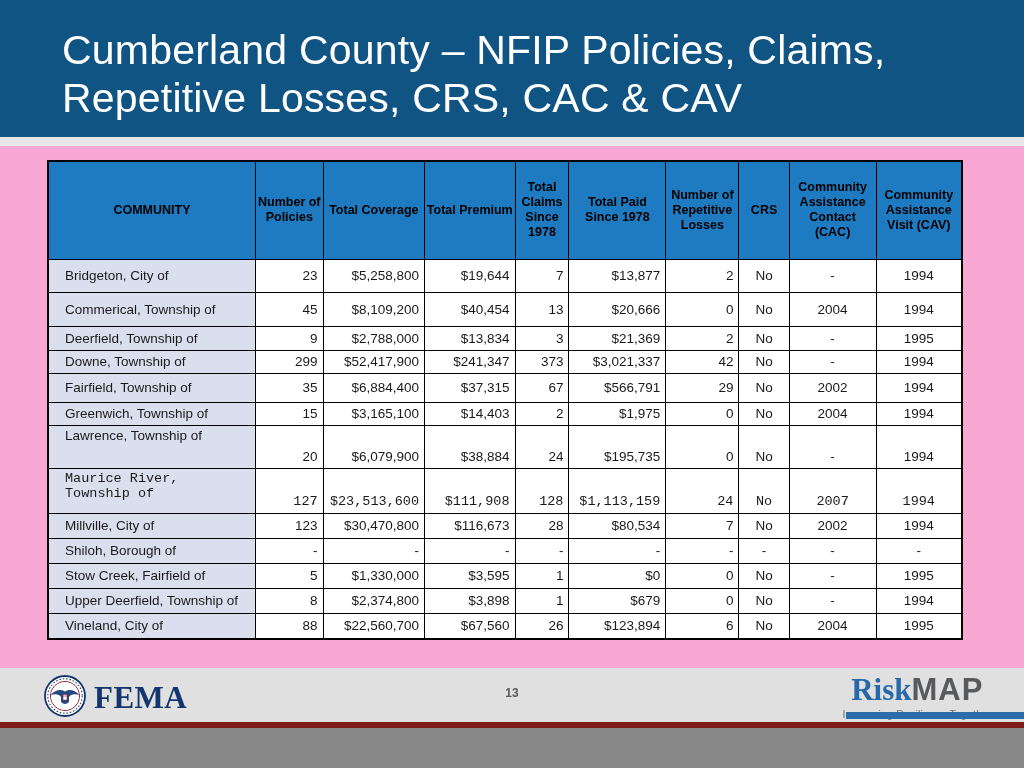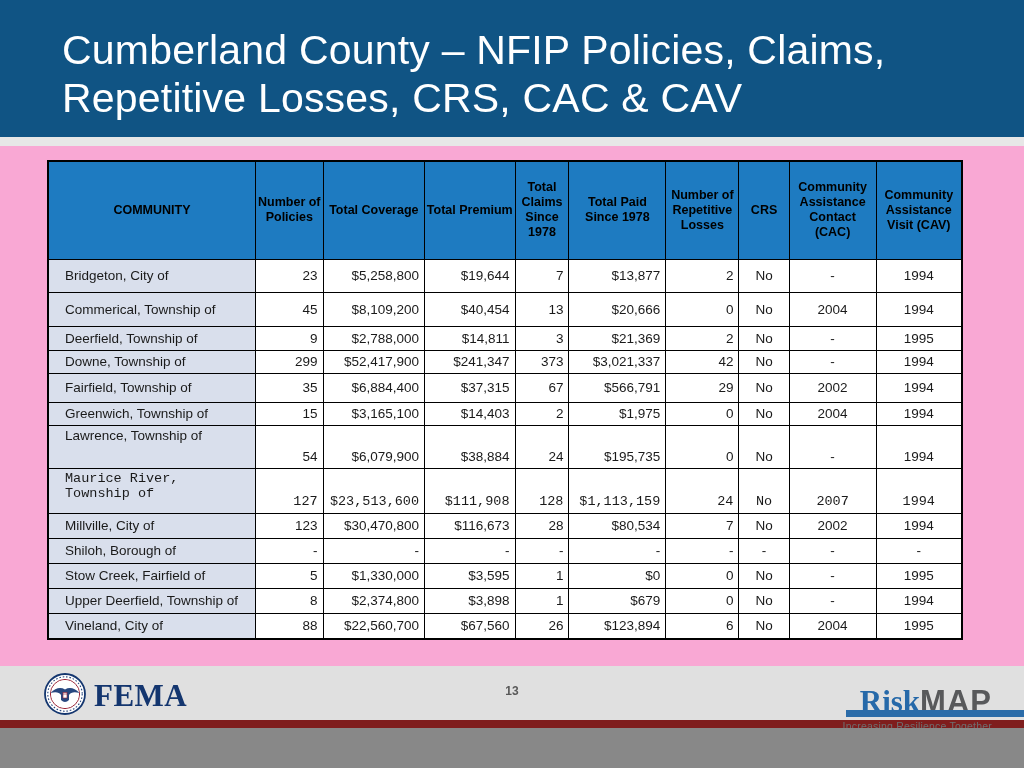--- a/index.html
+++ b/index.html
@@ -38,32 +38,32 @@
   table.nfip td.community{
     background:#D9DFEC;text-align:left;padding-left:16px;
   }
   table.nfip td.num{text-align:right;}
   table.nfip td.mid{text-align:center;}
   table.nfip tr.tall td{vertical-align:bottom;padding-bottom:4px;}
   table.nfip tr.tall td.community{vertical-align:top;padding-top:2px;}
   
   .footer-band{
     position:absolute;left:0;bottom:0;width:100%;height:54px;background:#E0E0E0;
-    border-bottom:8px solid #7f1d1d;
+    border-bottom:6px solid #7f1d1d;
   }
   .fema-logo{position:absolute;left:44px;top:7px;display:flex;align-items:center;}
   .fema-wordmark{
     font-family:"Liberation Serif",serif;font-weight:700;font-size:31px;
     color:#14366F;letter-spacing:0.5px;margin-left:8px;
   }
   .page-number{
     position:absolute;left:0;right:0;top:18px;text-align:center;
     font-size:12px;font-weight:700;color:#595959;
   }
-  .riskmap-logo{position:absolute;right:32px;top:20px;text-align:right;line-height:1;}
+  .riskmap-logo{position:absolute;right:32px;top:6px;text-align:center;line-height:1;}
   .riskmap-logo .risk{
     font-family:"Liberation Serif",serif;font-weight:700;font-size:31px;color:#2669A9;
   }
   .riskmap-logo .map{
     font-family:"Liberation Sans",sans-serif;font-weight:700;font-size:31px;color:#58595B;
     letter-spacing:1px;
   }
   .riskmap-logo .tagline{
     font-size:10.5px;color:#6E6F71;margin-top:4px;letter-spacing:0.2px;
   }
@@ -132,21 +132,21 @@
             <td class="num">$20,666</td>
             <td class="num">0</td>
             <td class="mid">No</td>
             <td class="mid">2004</td>
             <td class="mid">1994</td>
           </tr>
           <tr style="height: 24px;">
             <td class="community">Deerfield, Township of</td>
             <td class="num">9</td>
             <td class="num">$2,788,000</td>
-            <td class="num">$14,811</td>
+            <td class="num">$13,834</td>
             <td class="num">3</td>
             <td class="num">$21,369</td>
             <td class="num">2</td>
             <td class="mid">No</td>
             <td class="mid">-</td>
             <td class="mid">1995</td>
           </tr>
           <tr style="height: 23px;">
             <td class="community">Downe, Township of</td>
             <td class="num">299</td>
@@ -178,21 +178,21 @@
             <td class="num">$14,403</td>
             <td class="num">2</td>
             <td class="num">$1,975</td>
             <td class="num">0</td>
             <td class="mid">No</td>
             <td class="mid">2004</td>
             <td class="mid">1994</td>
           </tr>
           <tr class="tall" style="height: 43px;">
             <td class="community">Lawrence, Township of</td>
-            <td class="num">54</td>
+            <td class="num">20</td>
             <td class="num">$6,079,900</td>
             <td class="num">$38,884</td>
             <td class="num">24</td>
             <td class="num">$195,735</td>
             <td class="num">0</td>
             <td class="mid">No</td>
             <td class="mid">-</td>
             <td class="mid">1994</td>
           </tr>
           <tr class="tall" style="height: 45px; font-family: Liberation Mono, monospace;">

